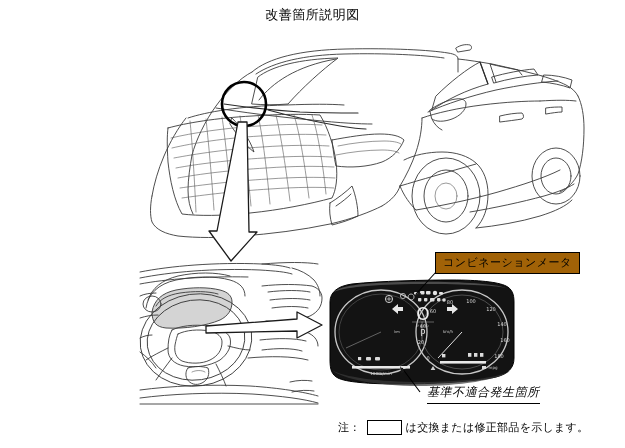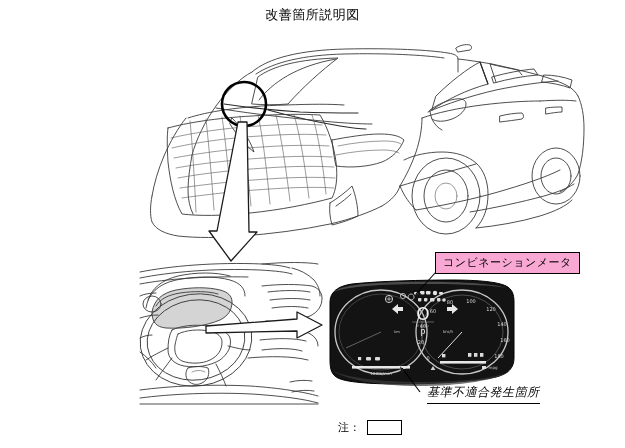--- a/index.html
+++ b/index.html
@@ -31,21 +31,21 @@
   .svg-layer {
     position: absolute;
     left: 0;
     top: 0;
     width: 625px;
     height: 448px;
   }
   .callout-box {
     position: absolute;
     border: 1.4px solid #000;
-    background: #f9a8d4;
+    background: #a16207;
     font-size: 11px;
     line-height: 1;
     padding: 4px 7px 5px 7px;
     white-space: nowrap;
     letter-spacing: 0.5px;
   }
   #meter-callout {
     left: 435px;
     top: 252px;
   }
@@ -395,15 +395,16 @@
     </g>
   </svg>
 
   <div class="callout-box" id="meter-callout">コンビネーションメータ</div>
 
   <div id="defect-label">基準不適合発生箇所</div>
 
   <div id="footnote">
     <span class="note-lead">注：</span>
     <span class="note-swatch"></span>
+    <span class="note-text">は交換または修正部品を示します。</span>
   </div>
 
 </div>
 
 </body></html>

